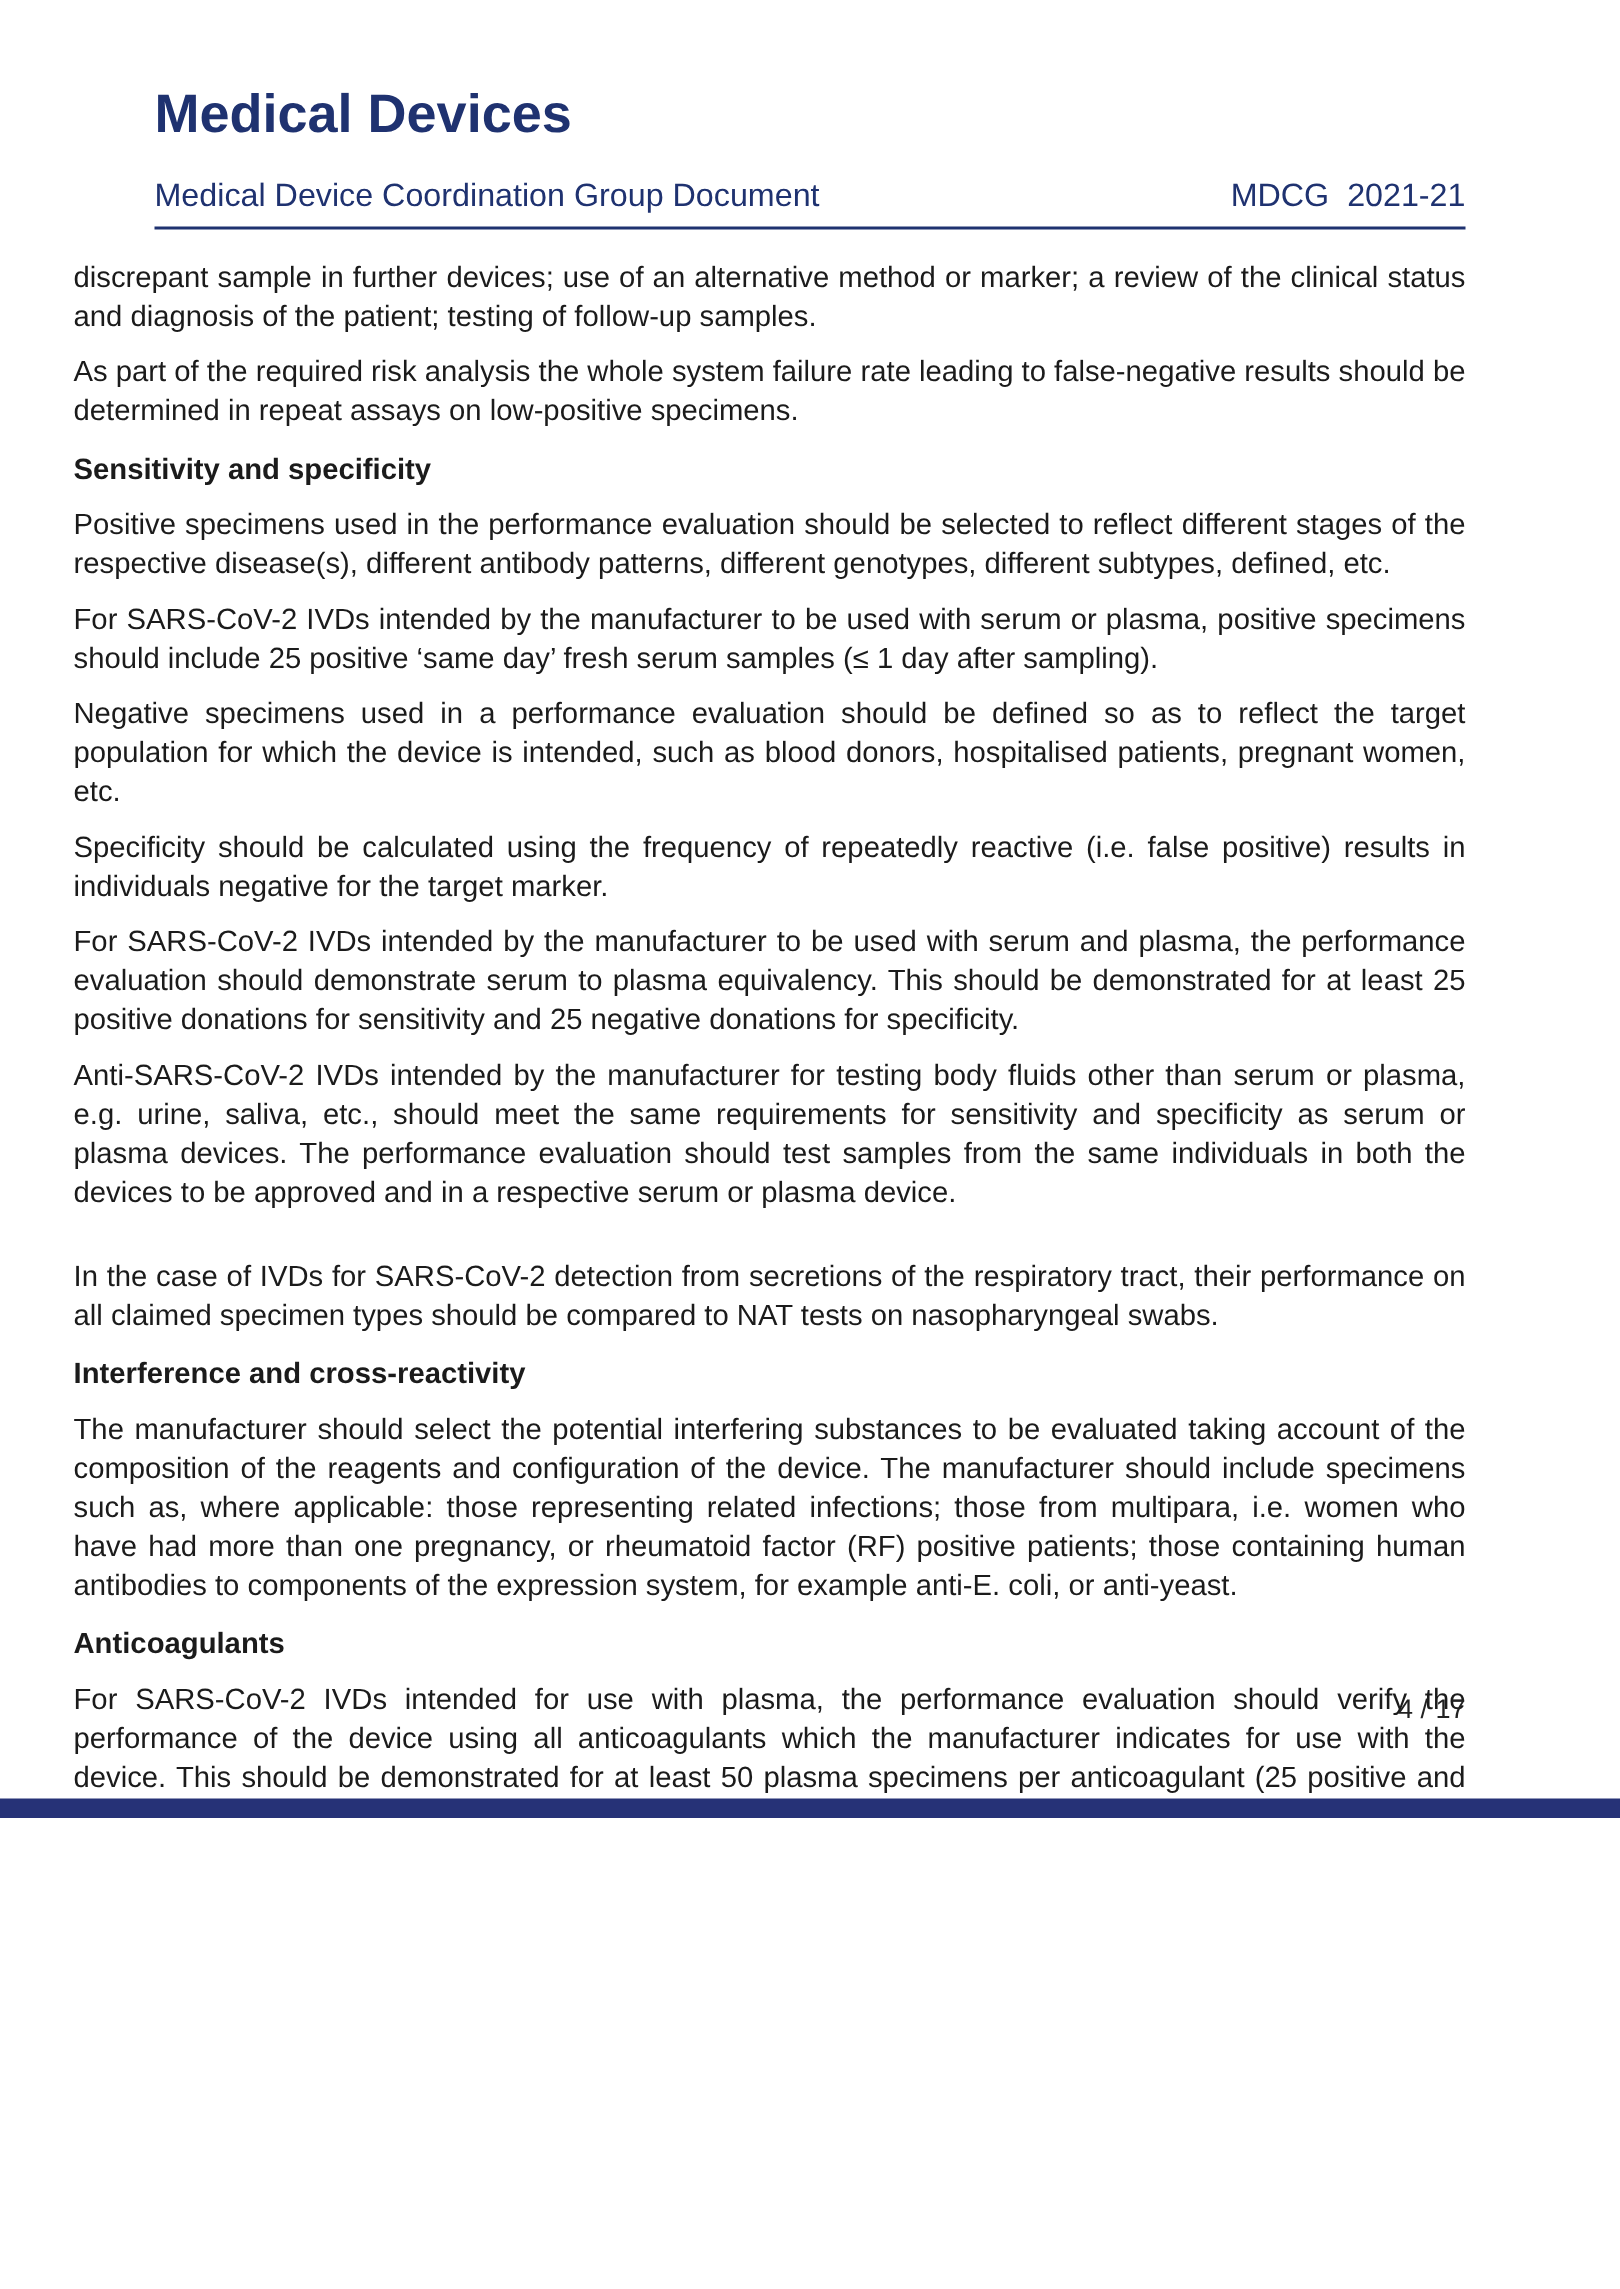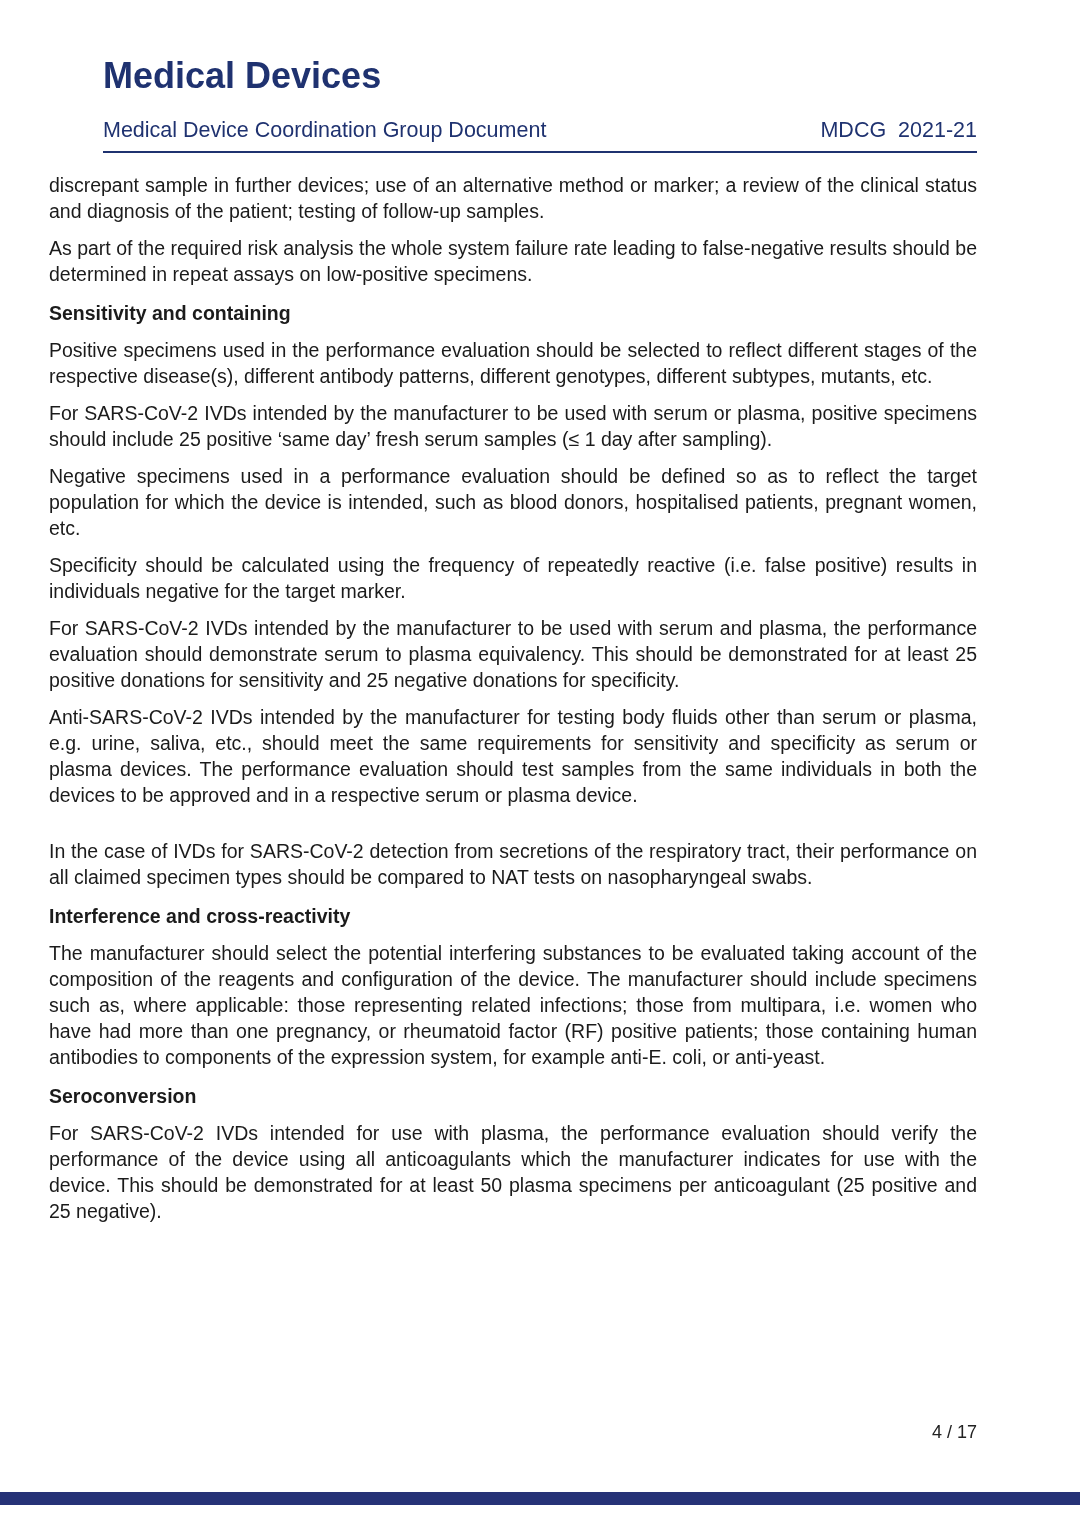--- a/index.html
+++ b/index.html
@@ -4,21 +4,21 @@
 <style>
   :root{
     --navy:#1F3270;
     --text:#1B1B1B;
     --bar:#263277;
   }
   html,body{margin:0;padding:0;background:#ffffff;}
   .page{
     position:relative;
     width:1080px;
-    height:1505px;
+    height:1212px;
     background:#ffffff;
     overflow:hidden;
     font-family:"Liberation Sans",sans-serif;
   }
   .doc-header{padding:56px 103px 0 103px;}
   .doc-title{
     margin:0;
     font-size:36px;
     line-height:1.1;
     font-weight:bold;
@@ -79,31 +79,31 @@
     <h1 class="doc-title">Medical Devices</h1>
     <div class="header-row">
       <span class="doc-subtitle">Medical Device Coordination Group Document</span>
       <span class="doc-number">MDCG  2021-21</span>
     </div>
   </header>
 
   <main class="doc-body" id="doc-body">
       <p class="para"><span>discrepant sample in further devices; use of an alternative method or marker; a review of the clinical status and diagnosis of the patient; testing of follow-up samples.</span></p>
       <p class="para"><span>As part of the required risk analysis the whole system failure rate leading to false-negative results should be determined in repeat assays on low-positive specimens.</span></p>
-      <p class="heading"><span>Sensitivity and containing</span></p>
-      <p class="para"><span>Positive specimens used in the performance evaluation should be selected to reflect different stages of the respective disease(s), different antibody patterns, different genotypes, different subtypes, mutants, </span><span class="italic">etc</span><span>.</span></p>
+      <p class="heading"><span>Sensitivity and specificity</span></p>
+      <p class="para"><span>Positive specimens used in the performance evaluation should be selected to reflect different stages of the respective disease(s), different antibody patterns, different genotypes, different subtypes, defined, </span><span class="italic">etc</span><span>.</span></p>
       <p class="para"><span>For SARS-CoV-2 IVDs intended by the manufacturer to be used with serum or plasma, positive specimens should include 25 positive ‘same day’ fresh serum samples (≤ 1 day after sampling).</span></p>
       <p class="para"><span>Negative specimens used in a performance evaluation should be defined so as to reflect the target population for which the device is intended, such as blood donors, hospitalised patients, pregnant women, </span><span class="italic">etc</span><span>.</span></p>
       <p class="para"><span>Specificity should be calculated using the frequency of repeatedly reactive (i.e. false positive) results in individuals negative for the target marker.</span></p>
       <p class="para"><span>For SARS-CoV-2 IVDs intended by the manufacturer to be used with serum and plasma, the performance evaluation should demonstrate serum to plasma equivalency. This should be demonstrated for at least 25 positive donations for sensitivity and 25 negative donations for specificity.</span></p>
       <p class="para"><span>Anti-SARS-CoV-2 IVDs intended by the manufacturer for testing body fluids other than serum or plasma, e.g. urine, saliva, etc., should meet the same requirements for sensitivity and specificity as serum or plasma devices. The performance evaluation should test samples from the same individuals in both the devices to be approved and in a respective serum or plasma device.</span></p>
       <p class="para spaced"><span>In the case of IVDs for SARS-CoV-2 detection from secretions of the respiratory tract, their performance on all claimed specimen types should be compared to NAT tests on nasopharyngeal swabs.</span></p>
       <p class="heading"><span>Interference and cross-reactivity</span></p>
       <p class="para"><span>The manufacturer should select the potential interfering substances to be evaluated taking account of the composition of the reagents and configuration of the device. The manufacturer should include specimens such as, where applicable: those representing related infections; those from multipara, i.e. women who have had more than one pregnancy, or rheumatoid factor (RF) positive patients; those containing human antibodies to components of the expression system, for example anti-</span><span class="italic">E. coli</span><span>, or anti-yeast.</span></p>
-      <p class="heading"><span>Seroconversion</span></p>
+      <p class="heading"><span>Anticoagulants</span></p>
       <p class="para"><span>For SARS-CoV-2 IVDs intended for use with plasma, the performance evaluation should verify the performance of the device using all anticoagulants which the manufacturer indicates for use with the device. This should be demonstrated for at least 50 plasma specimens per anticoagulant (25 positive and 25 negative).</span></p>
     </main>
 
   <div class="page-footer">
     <span>4 / 17</span>
   </div>
 
   <div class="bottom-bar"></div>
 
 </div>

